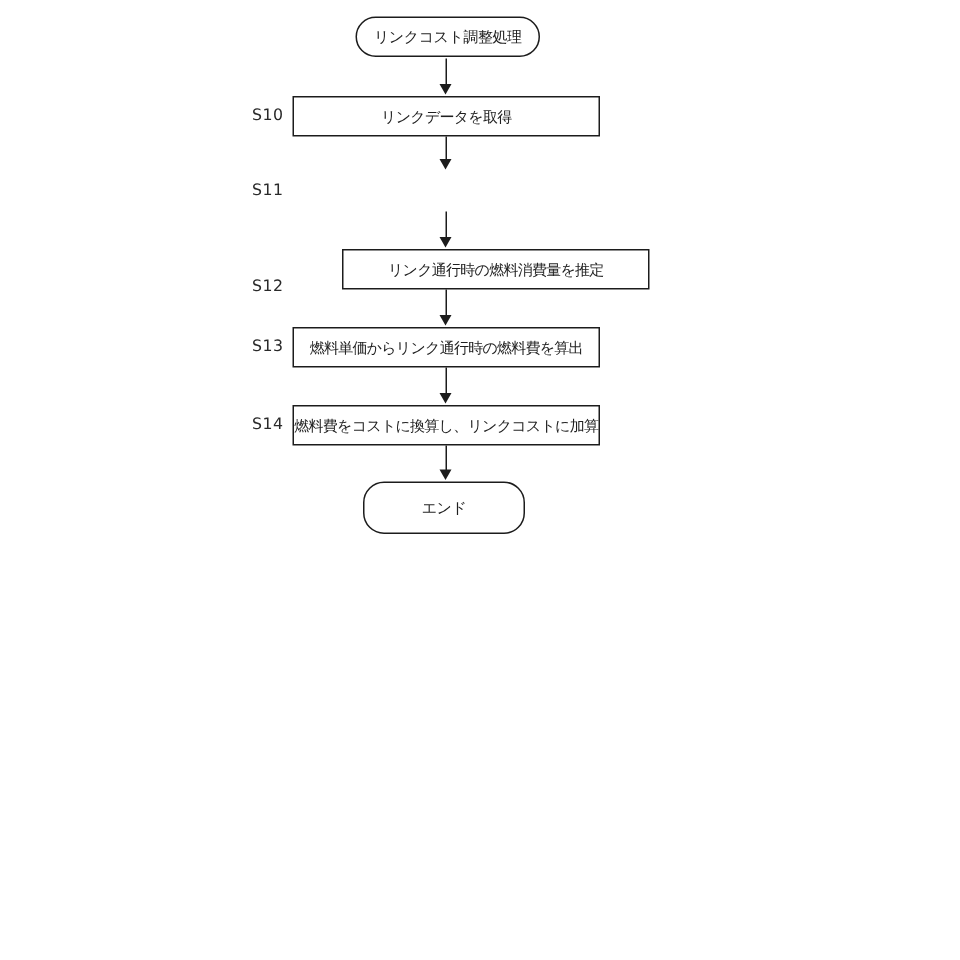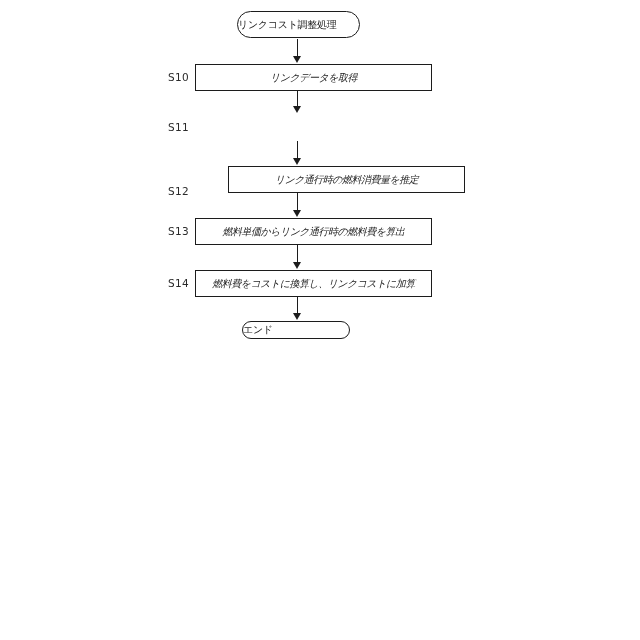--- a/index.html
+++ b/index.html
@@ -17,43 +17,42 @@
     overflow: hidden;
   }
   .terminator {
     position: absolute;
     box-sizing: border-box;
     border: 1.5px solid #1c1c1c;
     border-radius: 14px;
     background: #ffffff;
     display: flex;
     align-items: center;
-    justify-content: flex-start;
+    justify-content: center;
     font-size: 10px;
     letter-spacing: -0.3px;
     white-space: nowrap;
   }
   .terminator.start { left: 237px; top: 11px; width: 123px; height: 27px; }
-  .terminator.end   { left: 242px; top: 321px; width: 108px; height: 18px; }
+  .terminator.end   { left: 242px; top: 321px; width: 108px; height: 35px; }
 
   .process {
     position: absolute;
     left: 195px;
-    width: 237px;
+    width: 205px;
     height: 27px;
     box-sizing: border-box;
     border: 1.5px solid #1c1c1c;
     background: #ffffff;
     display: flex;
     align-items: center;
     justify-content: center;
     font-size: 10px;
     letter-spacing: -0.5px;
     white-space: nowrap;
-    font-style: italic;
   }
   .p0 { top: 64px; }
   .p1 { top: 114px; }
   .p2 { top: 166px; margin-left: 33px; }
   .p3 { top: 218px; align-items: center; }
   .p4 { top: 270px; }
 
   .step-label {
     position: absolute;
     left: 149px;

